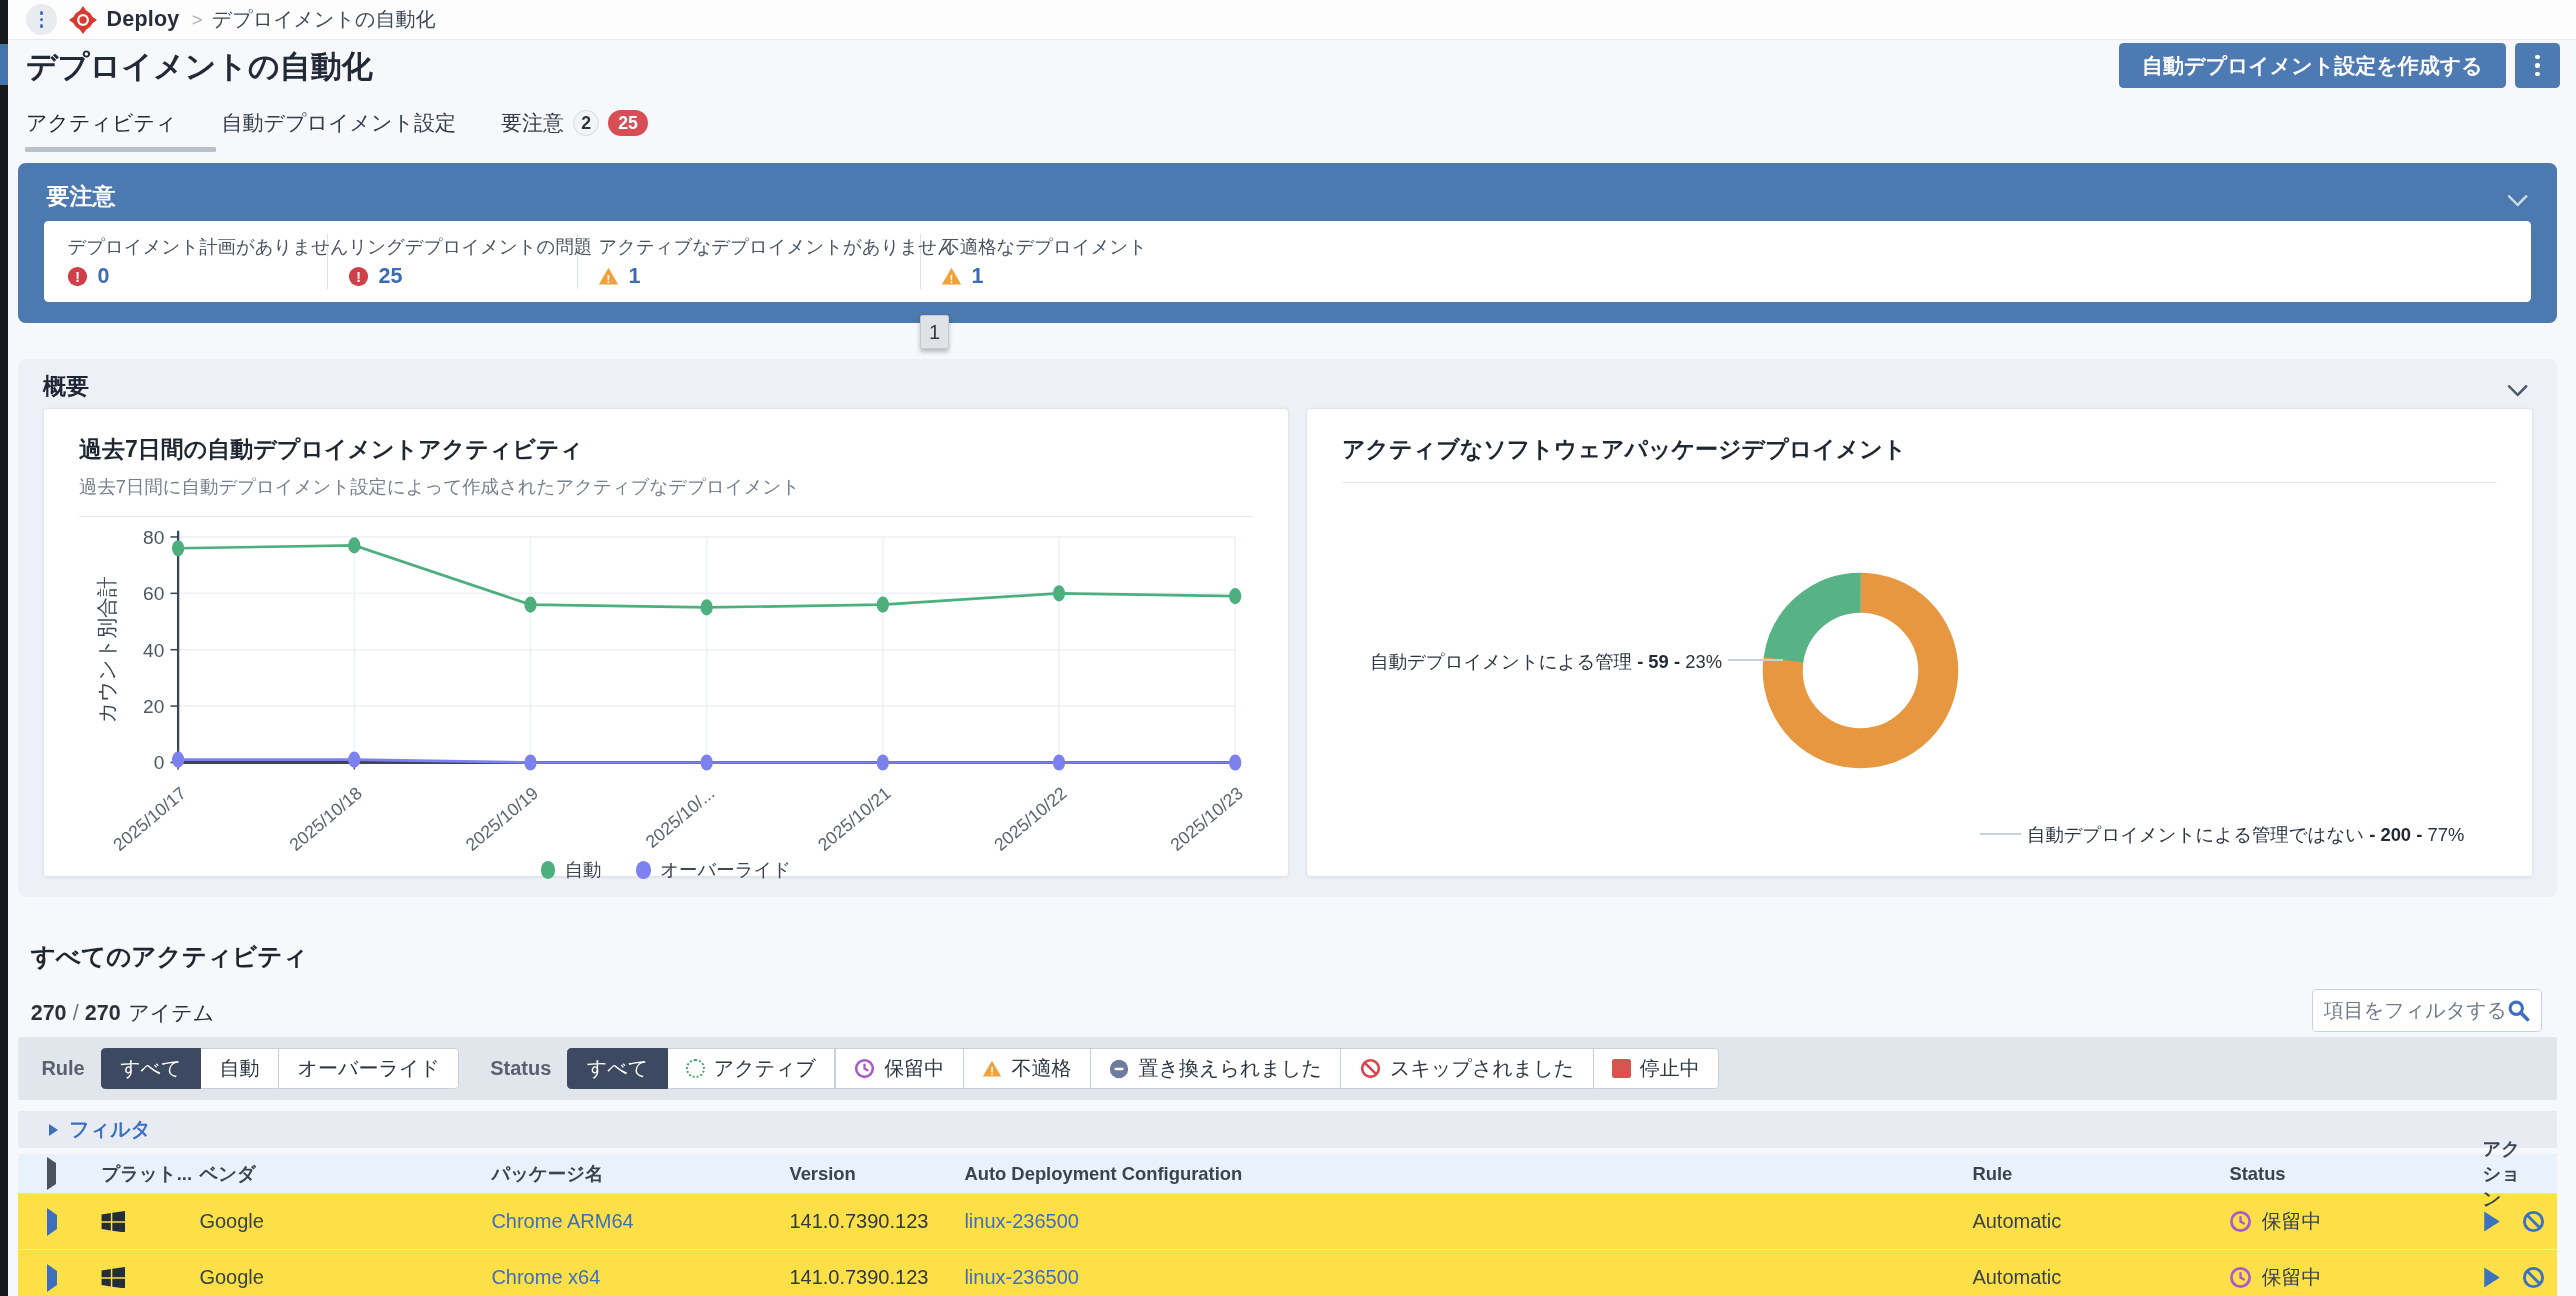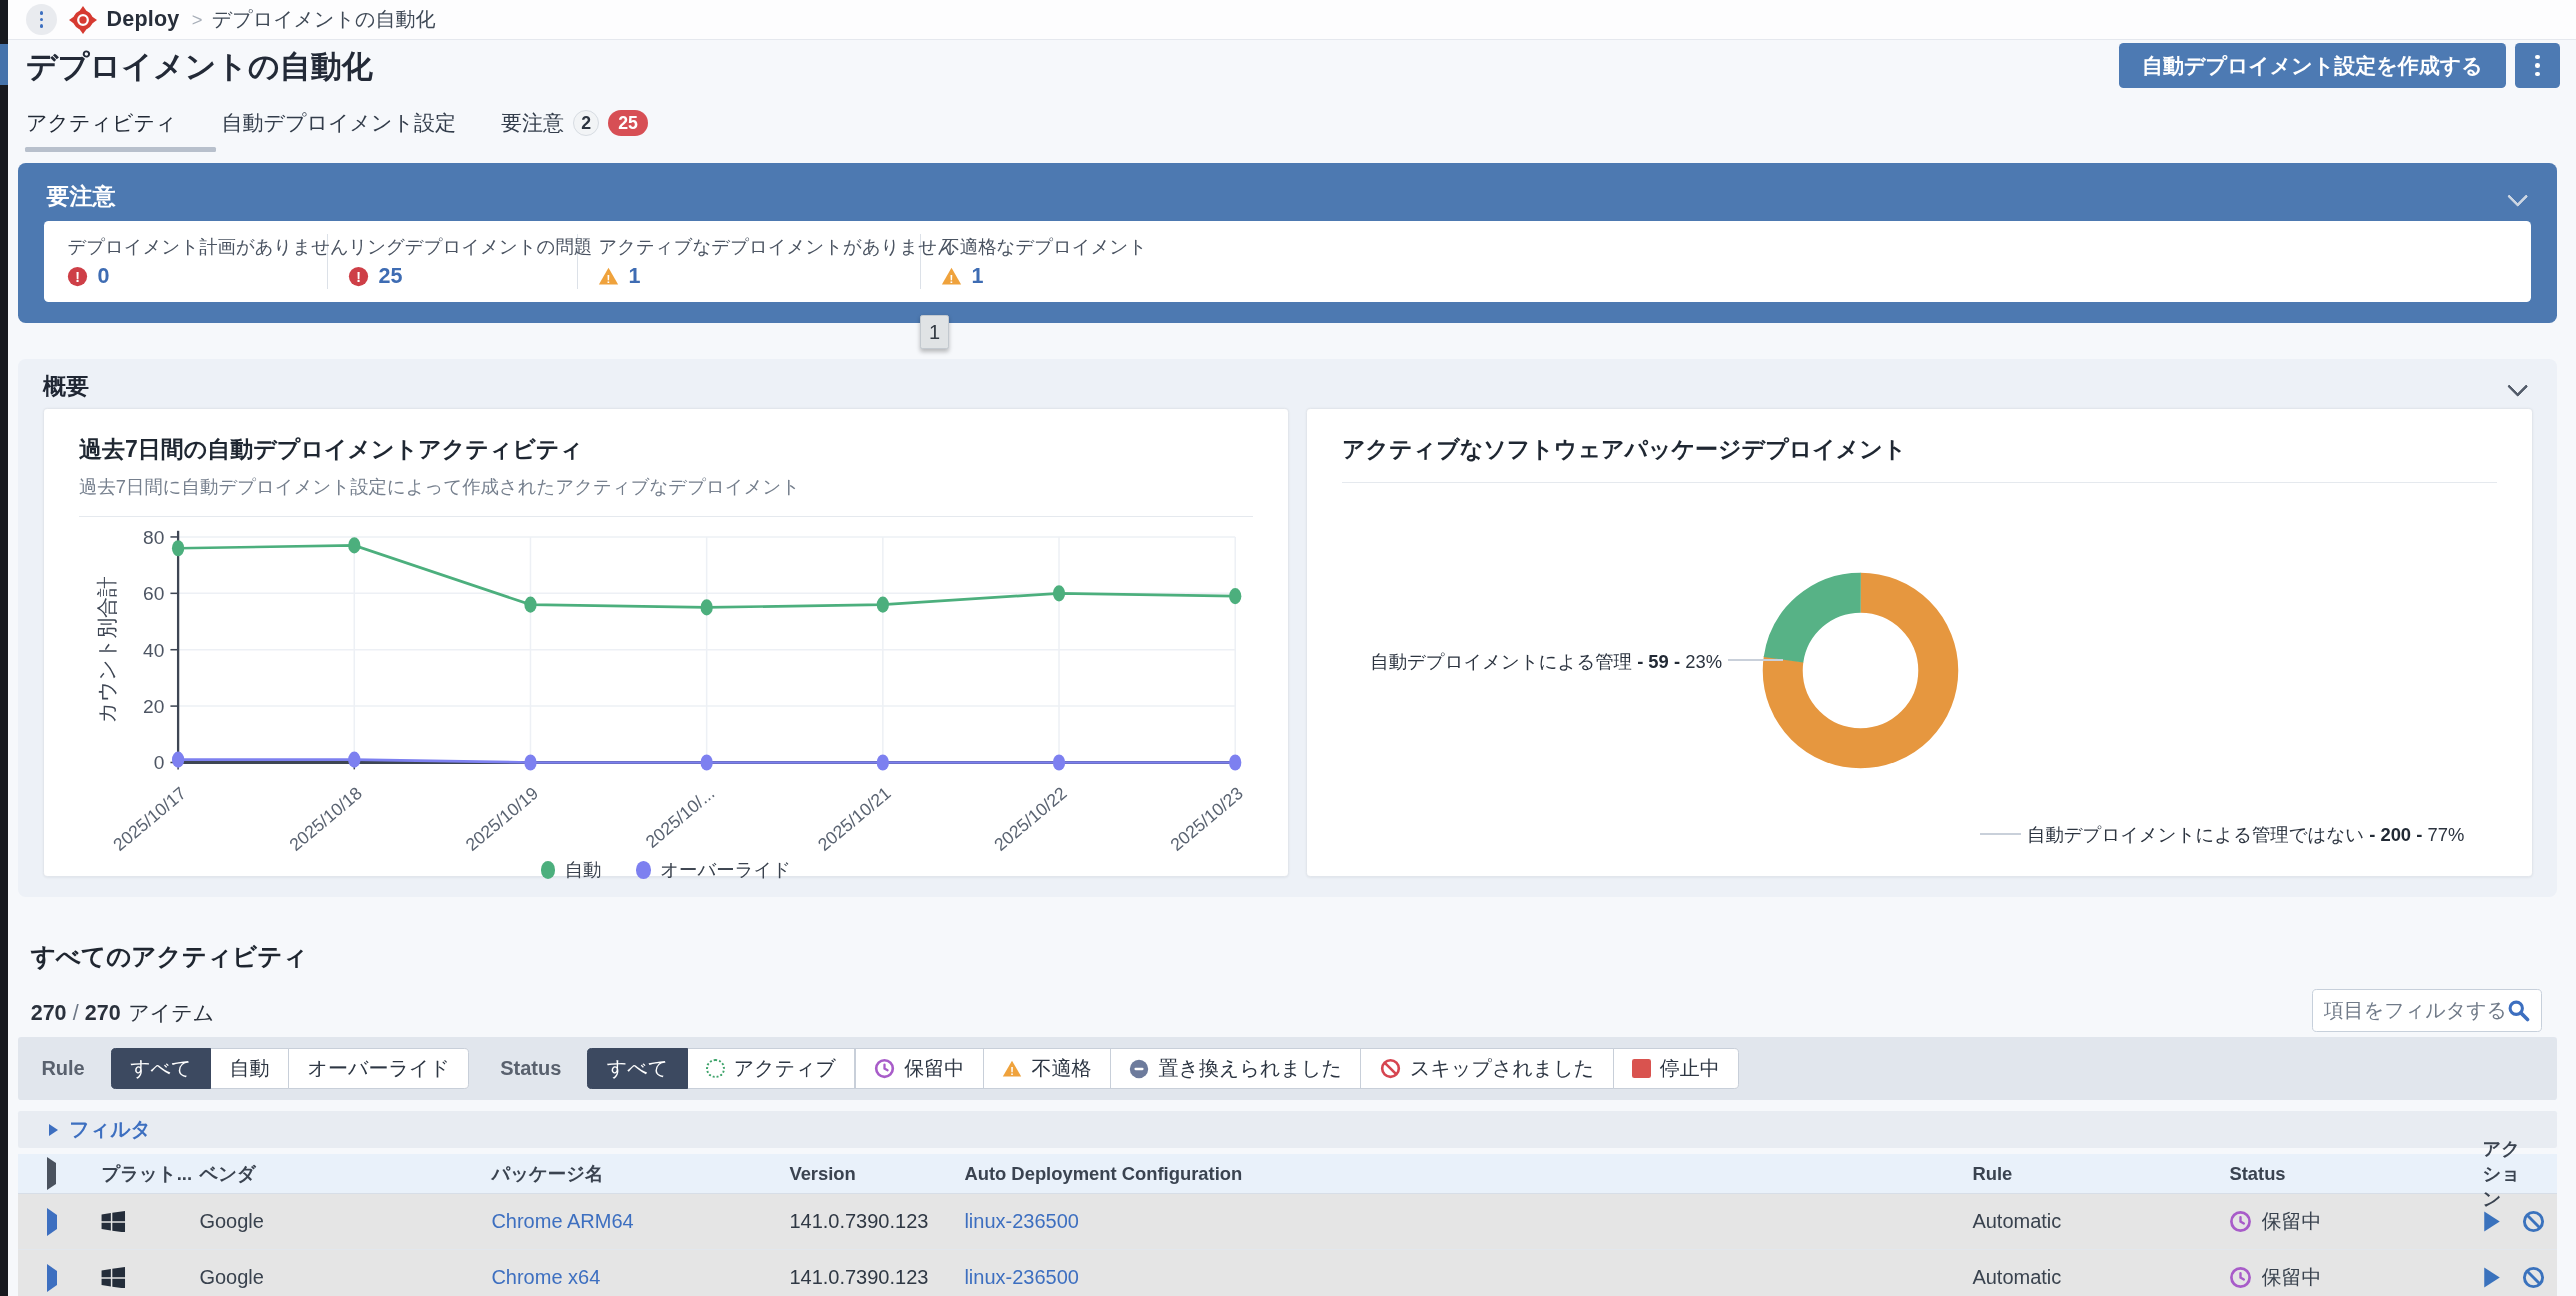--- a/index.html
+++ b/index.html
@@ -83,35 +83,35 @@
   .act-count .sep { color:#6e7887; padding:0 6.1px; }
   .act-count .lbl { font-weight:400; padding-left:7.7px; font-size:21px; }
   .search { position:absolute; right:15.4px; top:61px; width:230px; height:43px; background:#fff; border:1.5px solid #c7d0db; border-radius:4.6px; display:flex; align-items:center; padding:0 10.8px; }
   .search input { border:none; outline:none; flex:1; font-size:20px; color:#39424e; font-family:inherit; background:transparent; min-width:0; }
   .search input::placeholder { color:#707a88; }
 
   .chipsbar { position:absolute; left:0; top:109px; width:2539px; height:63px; background:#e1e6ed; border-radius:3.1px; display:flex; align-items:center; padding:0 23px; gap:14px; }
   .chips-label { font-size:20px; font-weight:700; color:#59616e; }
   .chip-group { display:flex; }
   .chip { height:41px; padding:0 18.4px; background:#fff; border:0.8px solid #c8cfd9; margin-left:-0.8px; font-size:20px; color:#2d3643; display:flex; align-items:center; gap:9.2px; cursor:pointer; white-space:nowrap; }
-  .chip:first-child { border-radius:4.6px 0 0 4.6px; margin-left:12px; }
+  .chip:first-child { border-radius:4.6px 0 0 4.6px; margin-left:2px; }
   .chip:last-child { border-radius:0 4.6px 4.6px 0; }
   .chip.sel { background:#3c4960; border-color:#3c4960; color:#fff; position:relative; z-index:1; border-radius:4.6px 0 0 4.6px; }
   .ic-spinner { width:18.4px; height:18.4px; border:2.3px dotted #3fa46b; border-radius:50%; }
   .ic-stop { width:18.4px; height:18.4px; background:#d9534f; border-radius:2.3px; }
 
   .filterrow { position:absolute; left:0; top:183px; width:2539px; height:37px; background:#e8ecf2; border-radius:2.3px; display:flex; align-items:center; padding:0 31px; gap:10.8px; cursor:pointer; }
   .tri-blue { width:0; height:0; border-left:10.8px solid #3d6fc0; border-top:7px solid transparent; border-bottom:7px solid transparent; }
   .tri-dark { width:0; height:0; border-left:9.2px solid #4a525e; border-top:6.1px solid transparent; border-bottom:6.1px solid transparent; }
   .filterrow span { font-size:20px; font-weight:700; color:#3d6fc0; }
 
   .table { position:absolute; left:0; top:226px; width:2539px; }
   .trow { display:flex; align-items:center; padding-left:29px; }
   .thead { height:40px; background:#e9f1fa; border-bottom:0.8px solid #d7dee7; font-size:18.4px; font-weight:700; color:#3a4350; }
-  .tbody-row { height:56px; background:#e5e5e5; border-bottom:0.8px solid #e2e7ed; }
+  .tbody-row { height:56px; background:#fde047; border-bottom:0.8px solid #e2e7ed; }
   .c-exp{flex:0 0 54px}.c-plat{flex:0 0 98px}.c-ven{flex:0 0 292px}.c-pkg{flex:0 0 298px}.c-ver{flex:0 0 175px}.c-adc{flex:0 0 1008px}.c-rule{flex:0 0 257px}.c-status{flex:0 0 253px}
   .c-act{flex:1; display:flex; justify-content:flex-end; padding-right:20px; gap:20px; align-items:center;}
   .cell { font-size:20px; color:#39424e; white-space:nowrap; overflow:hidden; }
   .cell.link { color:#3d6fc0; cursor:pointer; }
   .cell.ver { color:#2f3844; }
   .status-cell { display:flex; align-items:center; gap:9.2px; }
   .act-icon { cursor:pointer; display:flex; }
 
   svg text { font-family:"Liberation Sans","DejaVu Sans",sans-serif; }
 </style>

